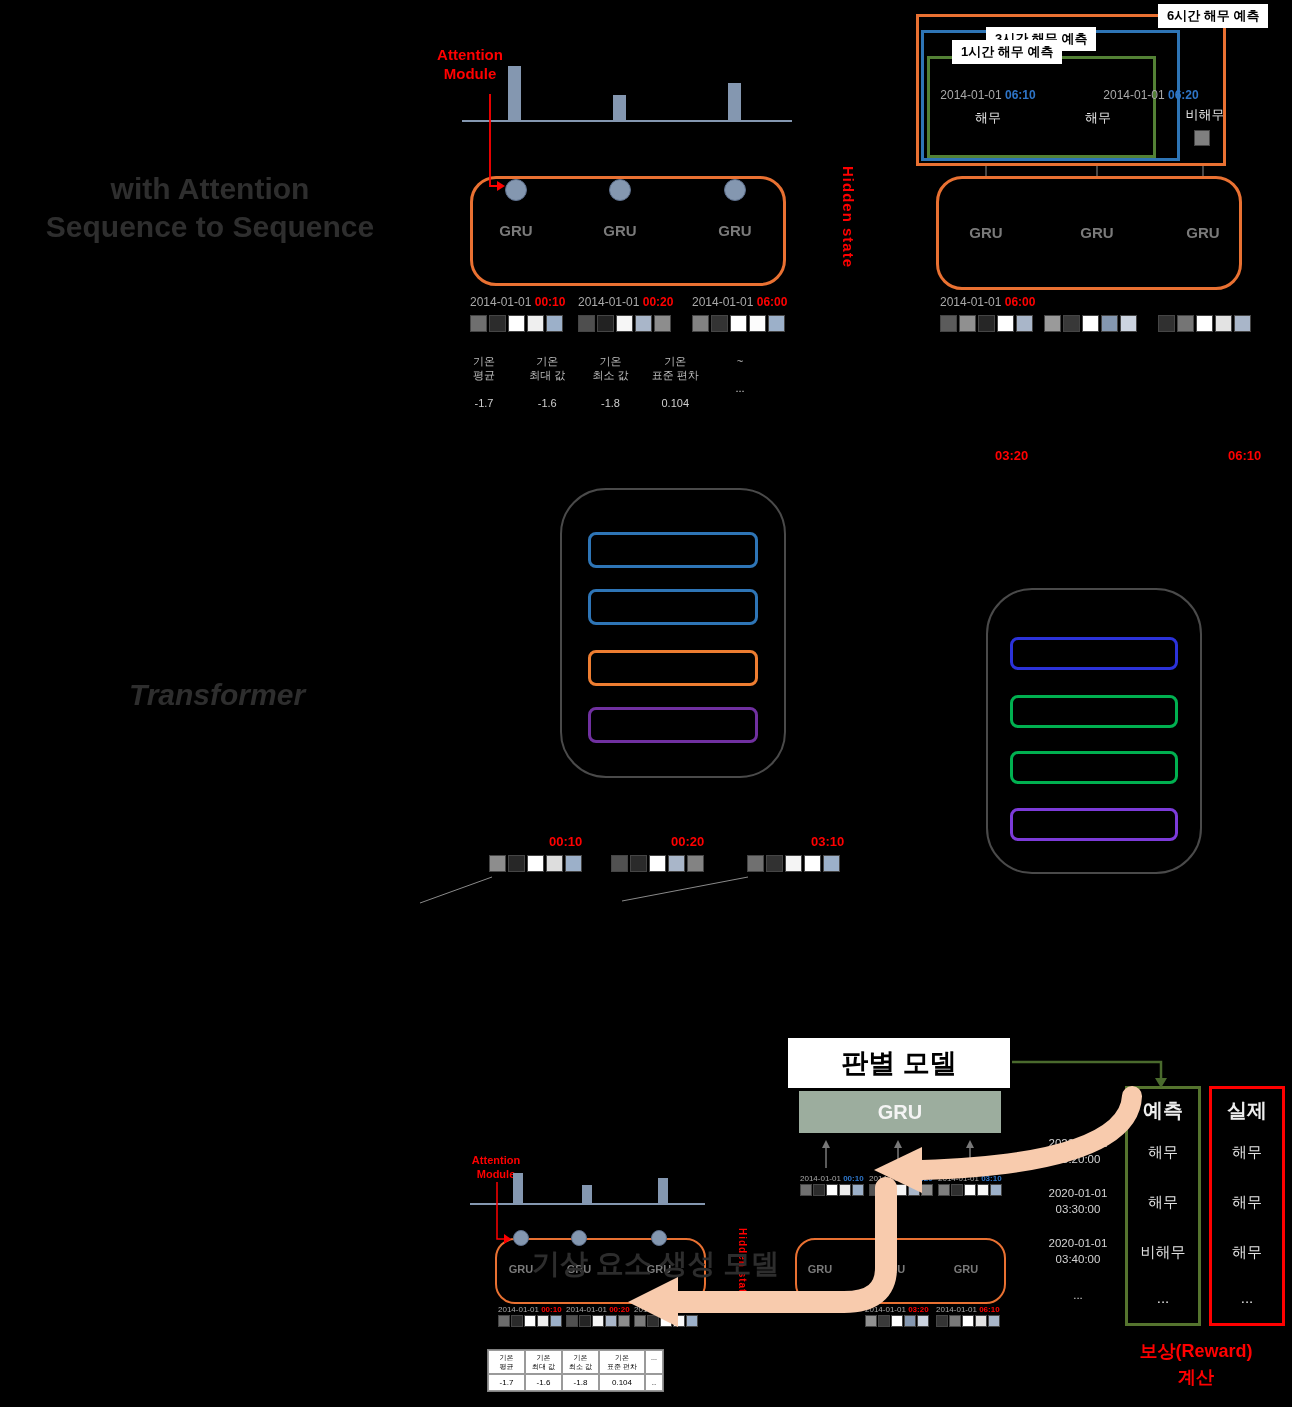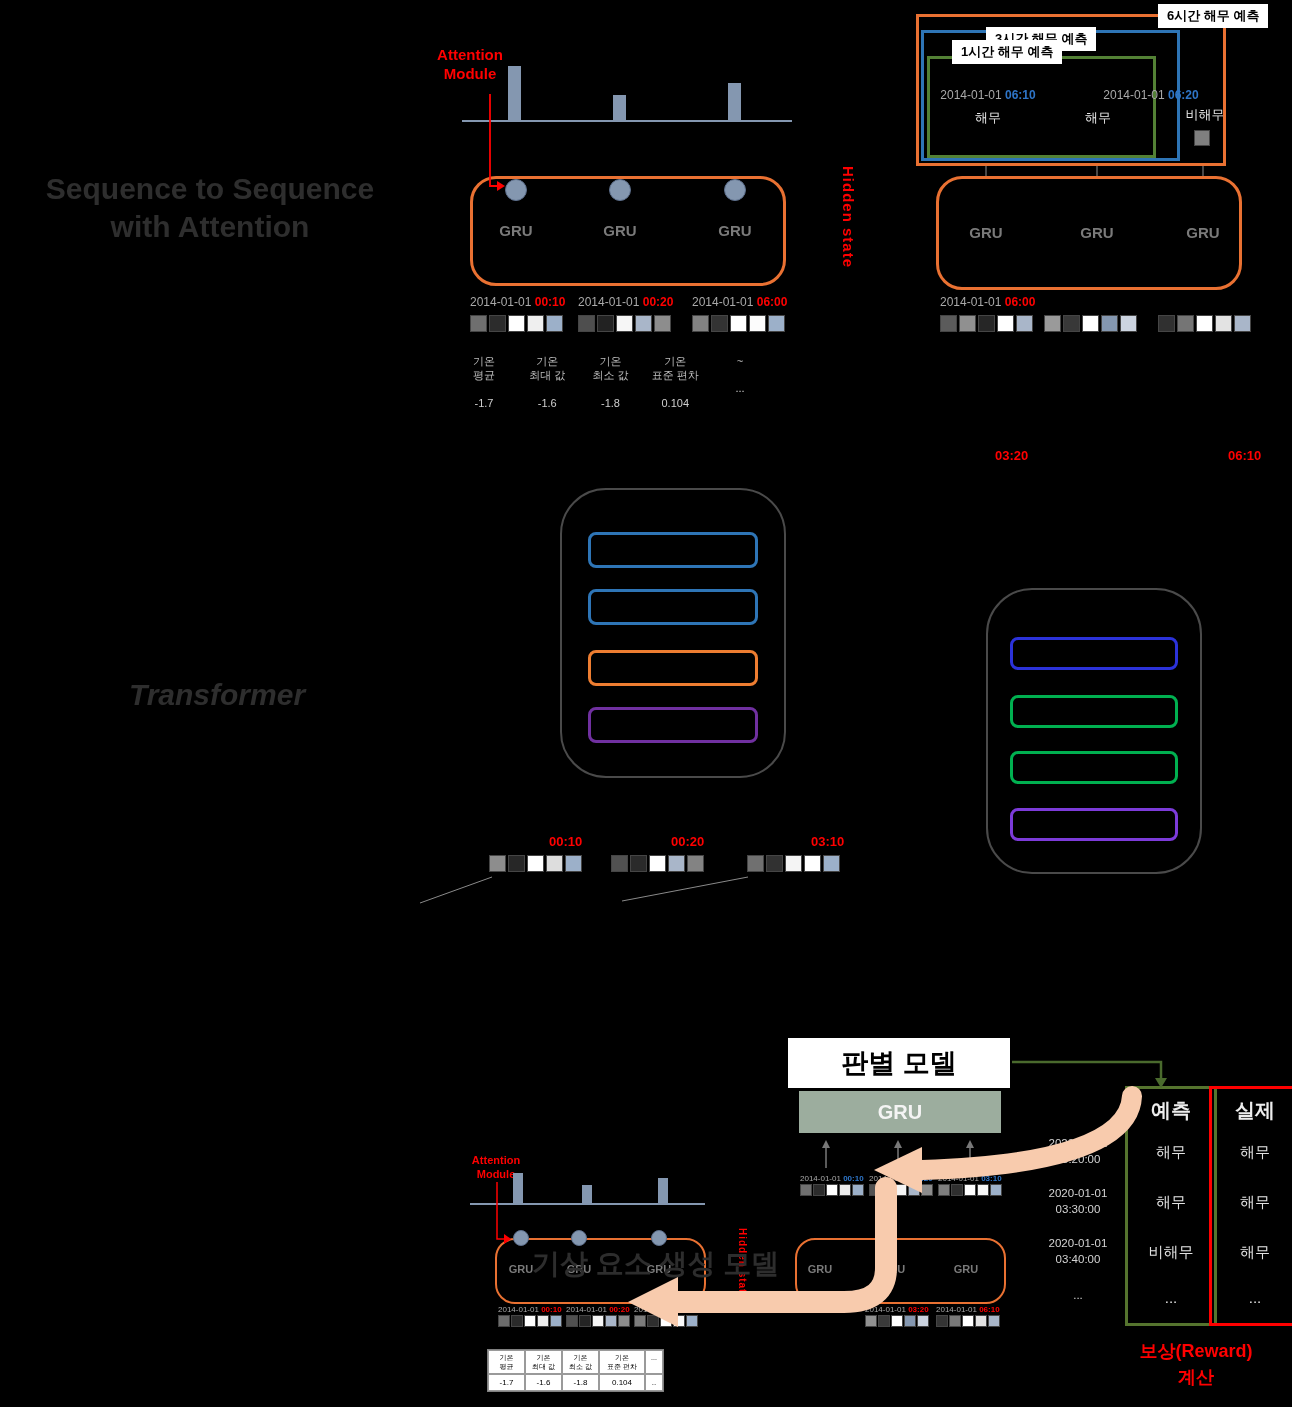--- a/index.html
+++ b/index.html
@@ -63,38 +63,38 @@
 
   .giant-label { position:absolute; color:#2d2d2d; font-weight:bold; font-size:28px; white-space:nowrap; z-index:35; }
 
   
   .mtable { position:absolute; display:grid; grid-template-columns:37px 37px 37px 46px 18px; background:#fff; border:1px solid #808080; color:#000; text-align:center; z-index:20; }
   .mtable .mh { border:1px solid #9a9a9a; font-size:7px; line-height:1.3; padding:2px 1px; }
   .mtable .mh span { display:block; }
   .mtable .mv { border:1px solid #9a9a9a; font-size:8px; padding:3px 0; }
 
   
-  .rescol { position:absolute; width:92px; height:240px; border:3px solid; z-index:20; }
+  .rescol { position:absolute; width:76px; height:240px; border:3px solid; z-index:20; }
   .res-h { position:absolute; top:8px; width:100%; text-align:center; font-size:20px; font-weight:bold; color:#ededed; }
   .res-r { position:absolute; width:100%; text-align:center; font-size:15px; color:#e3e3e3; }
   .res-ts { position:absolute; width:84px; text-align:center; font-size:11.5px; color:#d4d4d4; line-height:1.35; z-index:20; }
   .res-ts span { display:block; }
 
   .reward { position:absolute; color:#FF0000; font-weight:bold; font-size:18px; text-align:center; line-height:1.45; z-index:20; }
 
   #overlay-svg { position:absolute; left:0; top:0; width:1292px; height:1407px; z-index:40; pointer-events:none; }
 </style>
 </head>
 <body>
 
 <div id="stage">
 
   <div class="section-title" style="left:18px;top:170px;width:384px;font-size:30px;">
+    <div>with Attention</div>
     <div>Sequence to Sequence</div>
-    <div>with Attention</div>
   </div>
 
   <div class="attn-label" style="left:424px;top:46px;width:92px;font-size:15px;">
     <div>Attention</div>
     <div>Module</div>
   </div>
 
   <div class="bars" style="left:462px;top:66px;width:330px;height:54px;">
     <div class="bar" style="left: 46px; height: 54px;"></div>
     <div class="bar" style="left: 151px; height: 25px;"></div>

